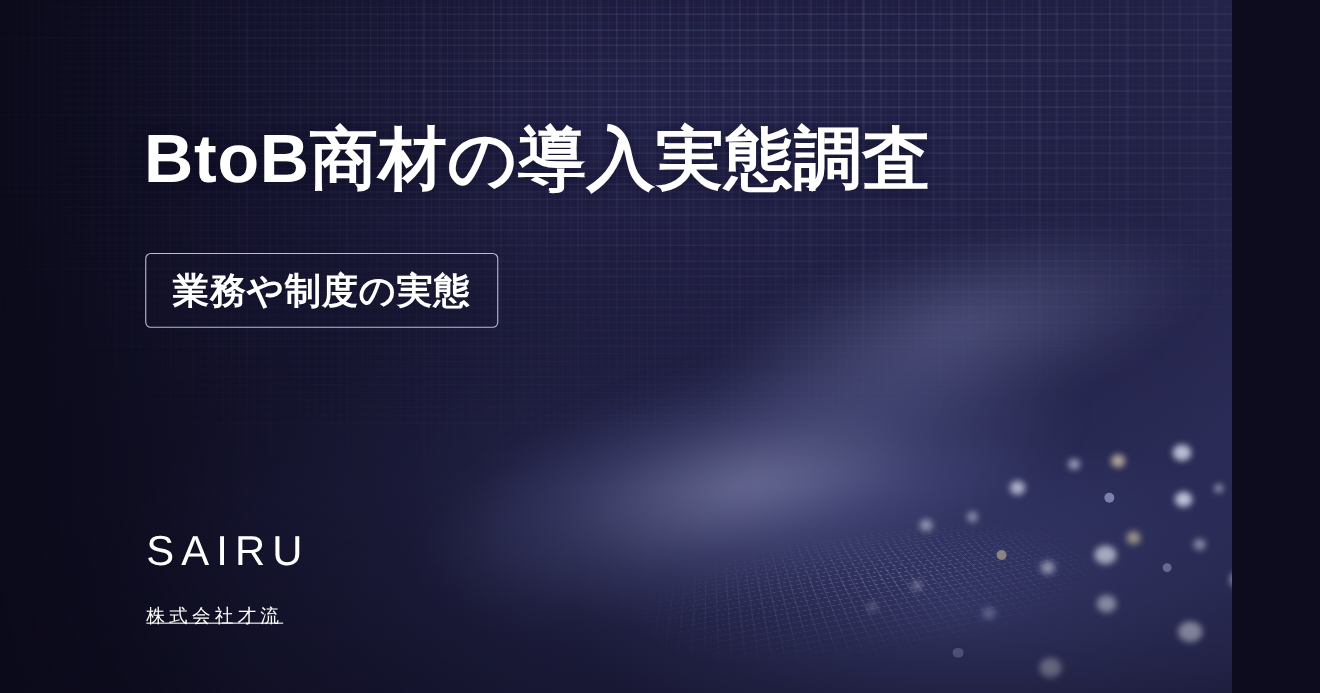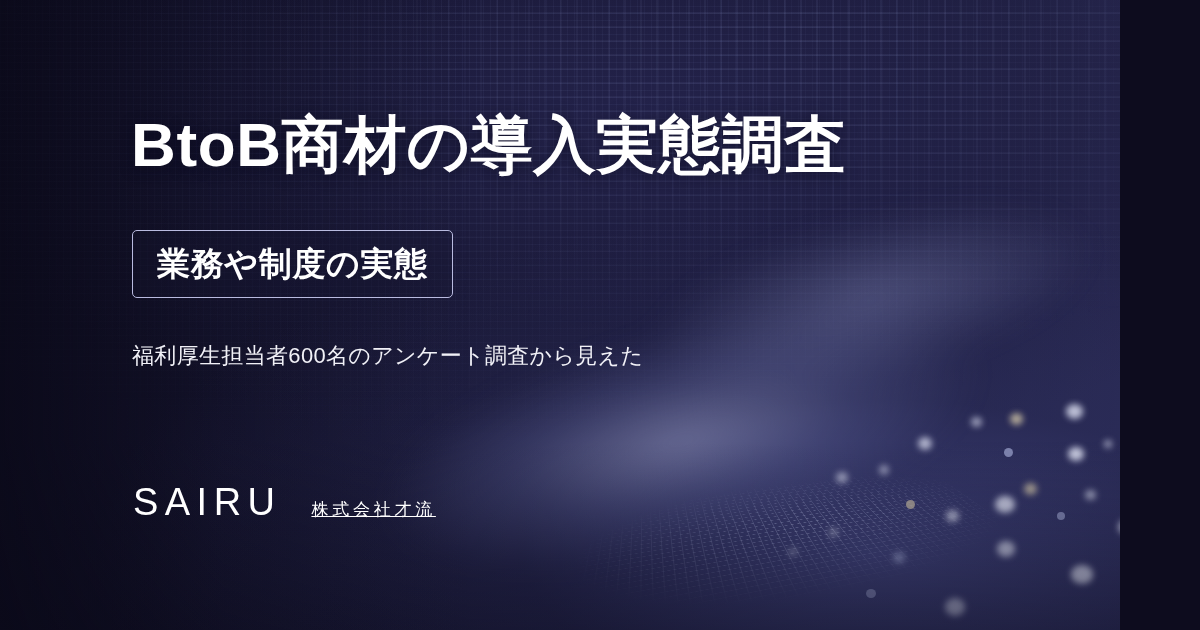--- a/index.html
+++ b/index.html
@@ -164,20 +164,21 @@
     font-weight: 400;
   }
 
   .brand {
     position: absolute;
     top: 483px;
     left: 2px;
     display: flex;
     align-items: baseline;
     gap: 30px;
+    flex-direction: column;
   }
   .brand-mark {
     font-size: 38px;
     font-weight: 400;
     color: #ffffff;
     letter-spacing: 0.17em;
     line-height: 1;
   }
   .brand-jp {
     font-size: 17px;
@@ -236,21 +237,20 @@
 
   <div class="bg-vignette"></div>
 
   <div class="content">
 
     <h1 class="title">BtoB商材の導入実態調査</h1>
 
     <div class="badge">業務や制度の実態</div>
 
     <ul class="lead">
-      <li>福利厚生担当者600名のアンケート調査から見えた</li>
     </ul>
 
     <div class="brand">
       <span class="brand-mark">SAIRU</span>
       <span class="brand-jp">株式会社才流</span>
     </div>
 
   </div>
 </div>
 

